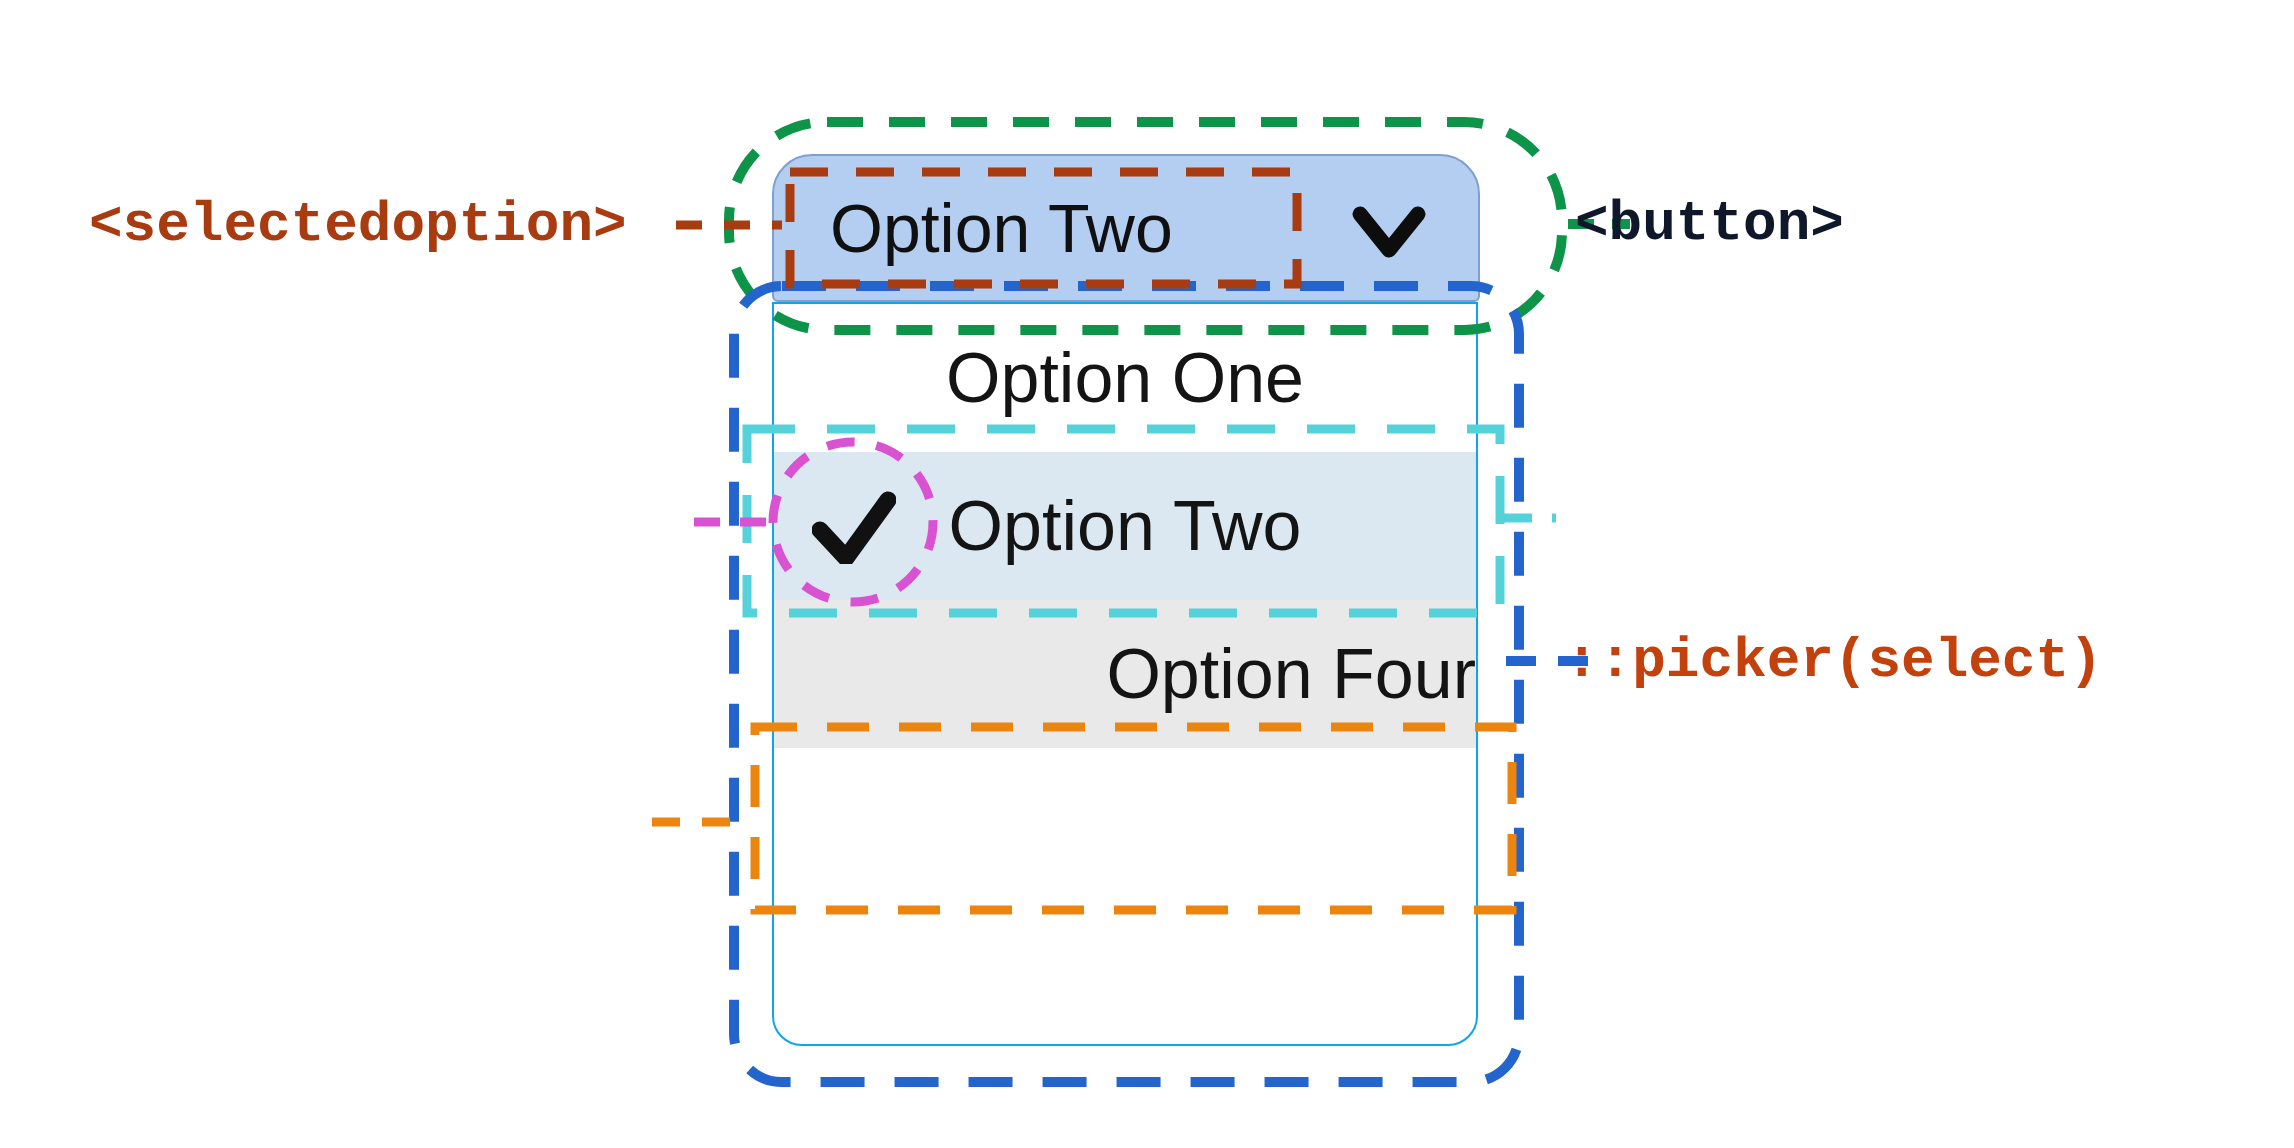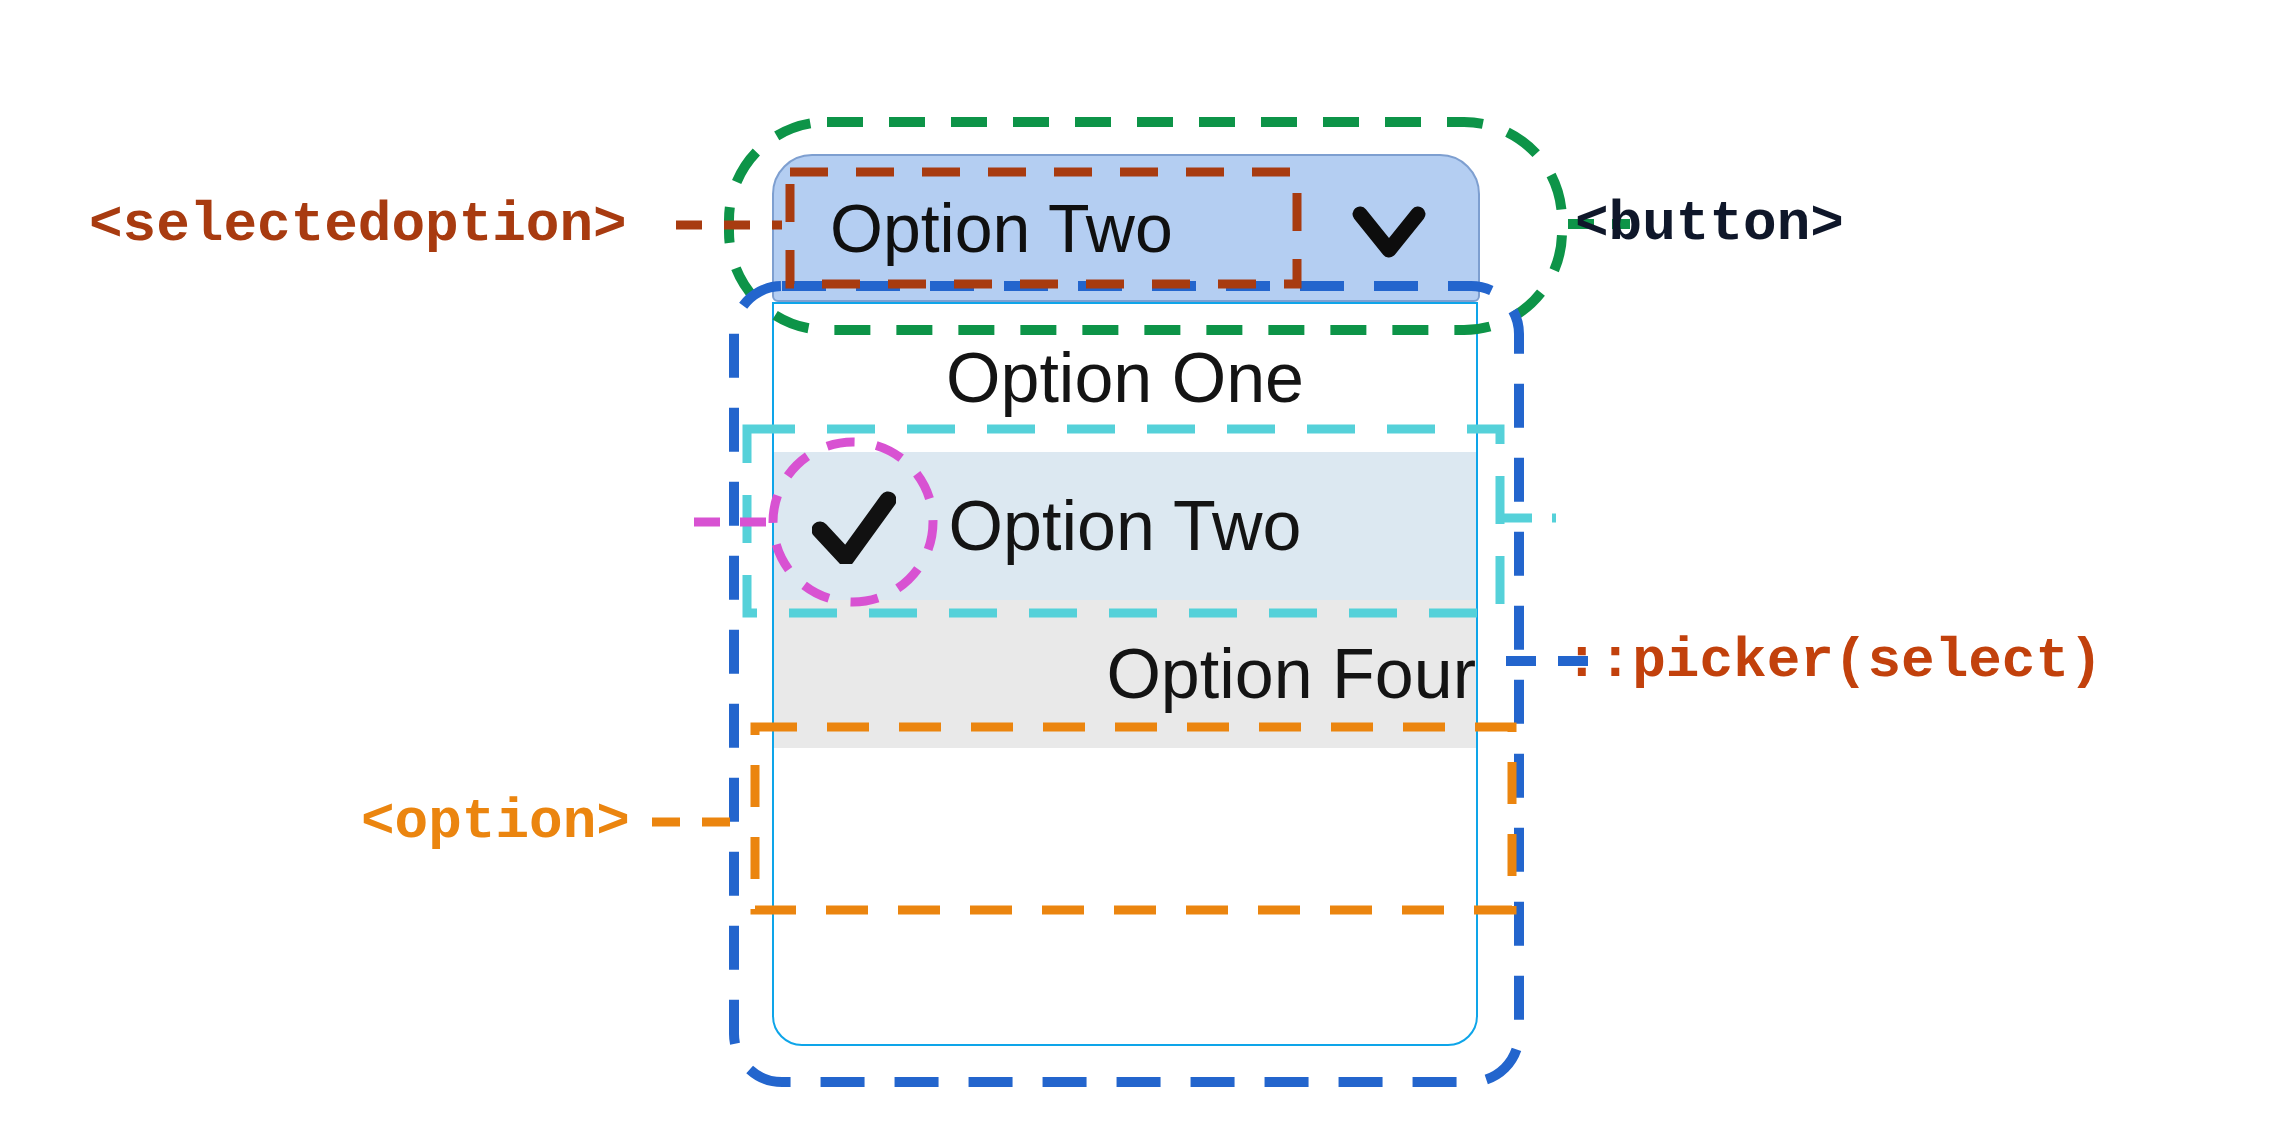--- a/index.html
+++ b/index.html
@@ -80,15 +80,14 @@
     <line x1="1568" y1="224" x2="1630" y2="224" stroke="#0d9448" stroke-width="10" stroke-dasharray="26 18"></line>
     <line x1="694" y1="522" x2="786" y2="522" stroke="#d852d2" stroke-width="9" stroke-dasharray="26 20"></line>
     <line x1="1504" y1="518" x2="1556" y2="518" stroke="#55d1d9" stroke-width="9" stroke-dasharray="28 20"></line>
     <line x1="1506" y1="661" x2="1596" y2="661" stroke="#2365cd" stroke-width="10" stroke-dasharray="30 22"></line>
     <line x1="652" y1="822" x2="750" y2="822" stroke="#eb850f" stroke-width="9" stroke-dasharray="28 22"></line>
   </svg>
 
   <div class="anno-label" id="lbl-selectedoption">&lt;selectedoption&gt;</div>
   <div class="anno-label" id="lbl-button">&lt;button&gt;</div>
   <div class="anno-label" id="lbl-picker">::picker(select)</div>
-  <div class="anno-label" id="lbl-option">&lt;option&gt;</div>
 
 </div>
 
 </body></html>

